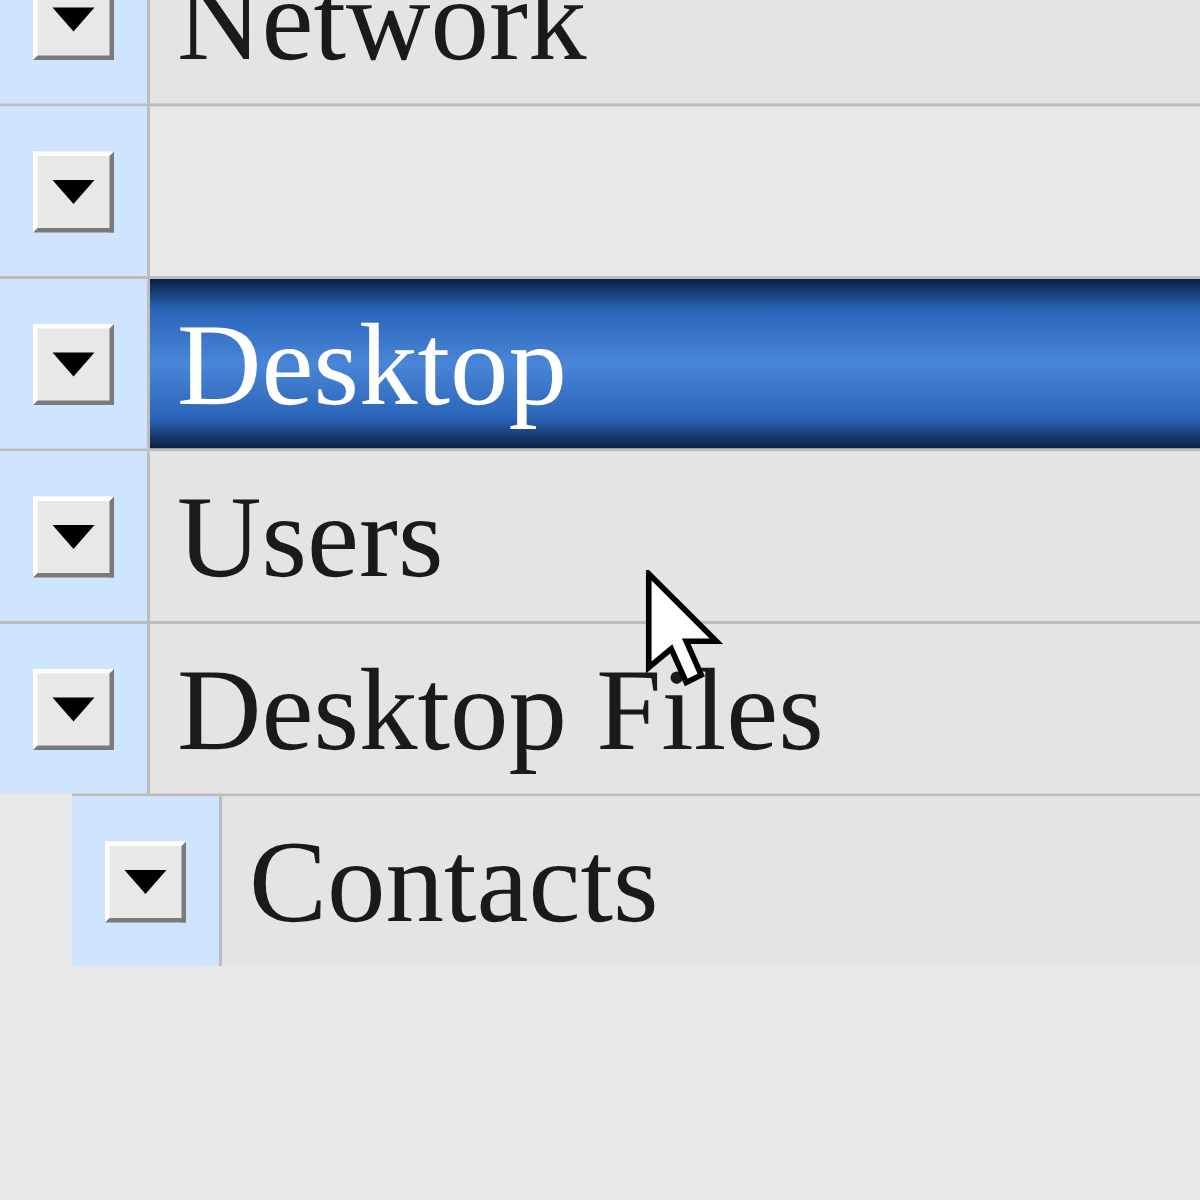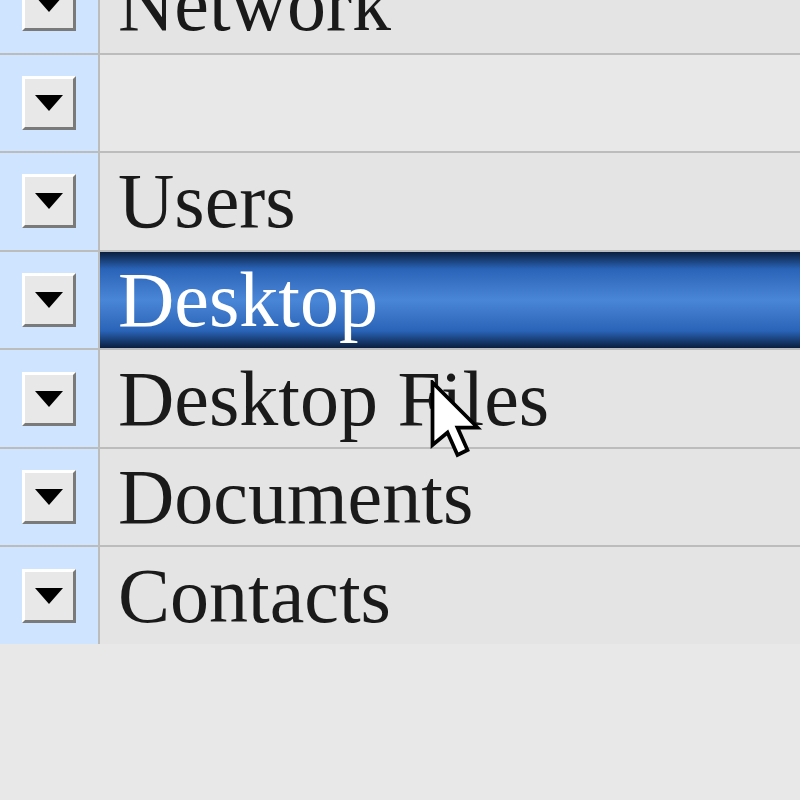--- a/index.html
+++ b/index.html
@@ -25,20 +25,21 @@
     border-top: 2px solid #bcbcbc;
     box-sizing: border-box;
     height: 118px;
   }
   .row.first {
     margin-top: -46px;
     height: 118px;
   }
   .row.last {
     height: 118px;
+    margin-left: 48px;
   }
   .toggle-cell {
     width: 100px;
     flex: 0 0 100px;
     background: #cfe4ff;
     border-right: 2px solid #bcbcbc;
     display: flex;
     align-items: center;
     justify-content: center;
     box-sizing: border-box;
@@ -109,55 +110,47 @@
   </div>
 
   <div class="row">
     <div class="toggle-cell">
       <div class="toggle-btn">
         <div class="toggle-arrow"></div>
       </div>
     </div>
   </div>
 
-  <div class="row">
-    <div class="toggle-cell">
-      <div class="toggle-btn">
-        <div class="toggle-arrow"></div>
-      </div>
-    </div>
-    <div class="label-cell">Users</div>
-  </div>
-
   <div class="row selected">
     <div class="toggle-cell">
       <div class="toggle-btn">
         <div class="toggle-arrow"></div>
       </div>
     </div>
     <div class="label-cell">Desktop</div>
   </div>
 
   <div class="row">
     <div class="toggle-cell">
       <div class="toggle-btn">
         <div class="toggle-arrow"></div>
       </div>
     </div>
-    <div class="label-cell">Desktop Files</div>
+    <div class="label-cell">Users</div>
   </div>
 
   <div class="row">
     <div class="toggle-cell">
       <div class="toggle-btn">
         <div class="toggle-arrow"></div>
       </div>
     </div>
-    <div class="label-cell">Documents</div>
+    <div class="label-cell">Desktop Files</div>
   </div>
+
 
   <div class="row last">
     <div class="toggle-cell">
       <div class="toggle-btn">
         <div class="toggle-arrow"></div>
       </div>
     </div>
     <div class="label-cell">Contacts</div>
   </div>
 

